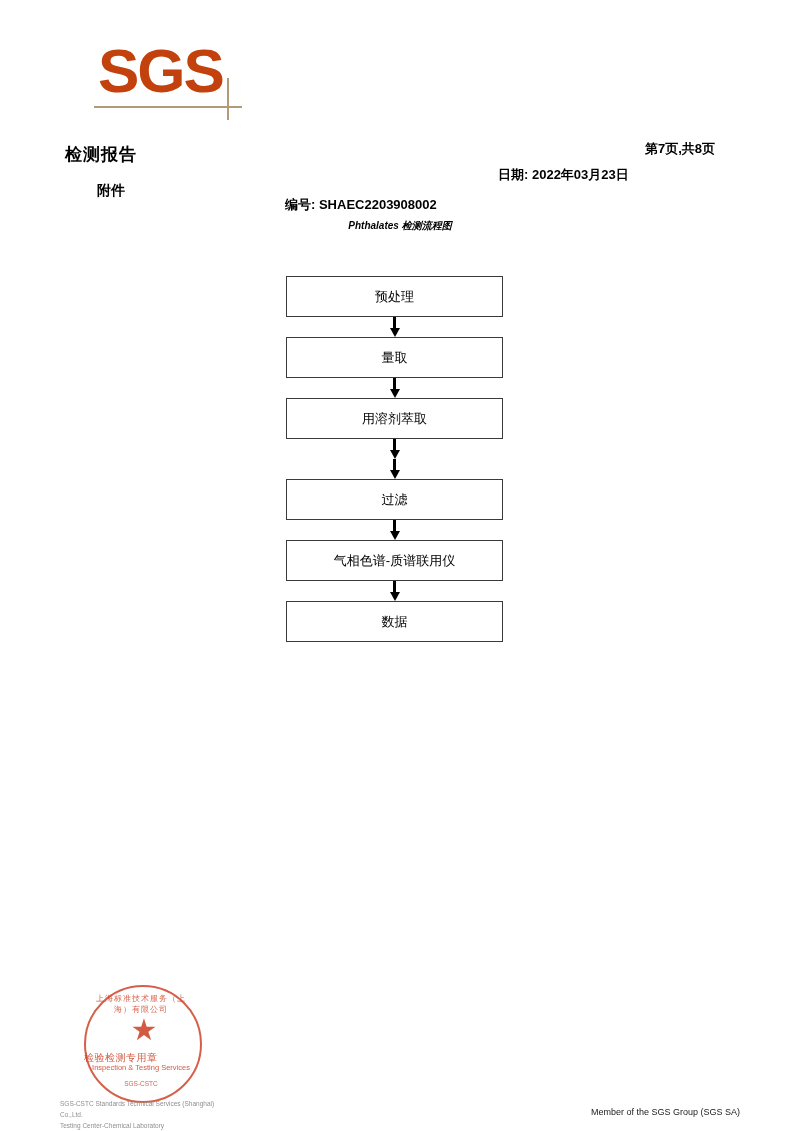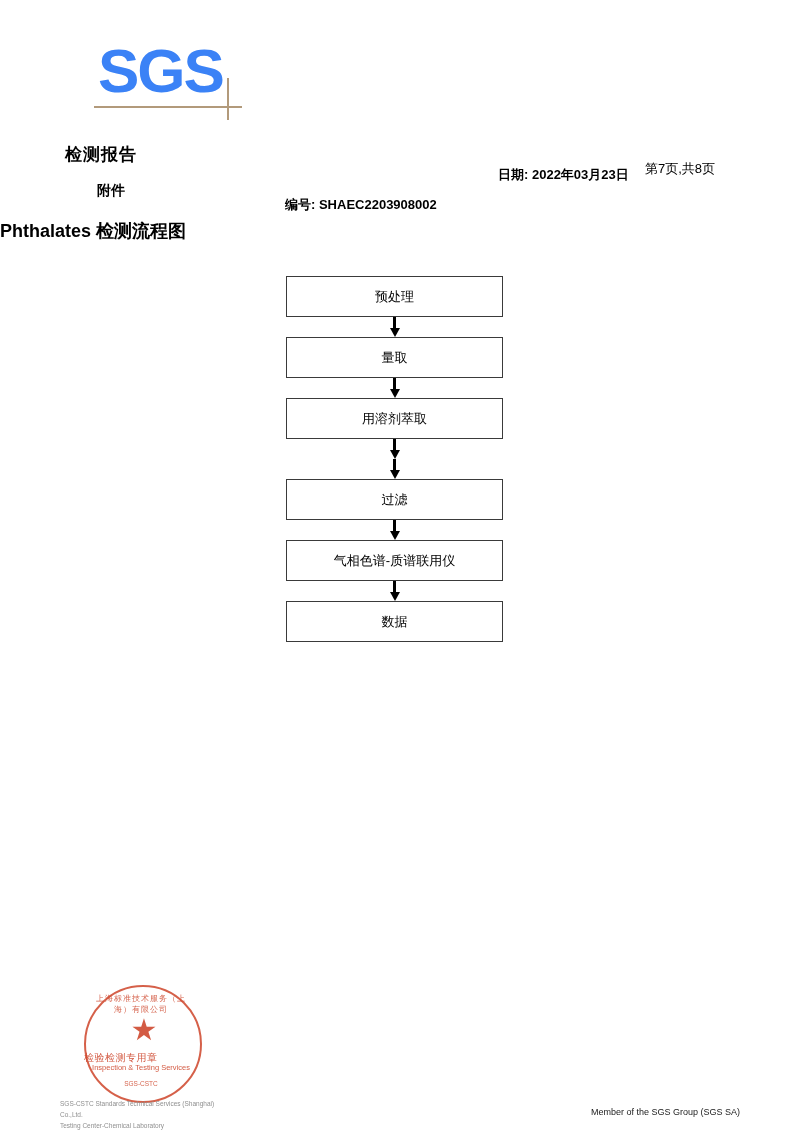--- a/index.html
+++ b/index.html
@@ -23,21 +23,21 @@
     top: 40px;
     width: 150px;
     height: 80px;
   }
   .logo-text {
     font-family: "Liberation Sans", sans-serif;
     font-weight: bold;
     font-size: 62px;
     line-height: 62px;
     letter-spacing: -2px;
-    color: #3b82f6;
+    color: #c2410c;
     position: absolute;
     left: 0;
     top: 0;
   }
   .logo-rule {
     position: absolute;
     left: -4px;
     top: 66px;
     width: 148px;
     height: 1.5px;
@@ -83,35 +83,36 @@
     left: 498px;
     top: 148px;
     font-size: 13px;
     font-weight: bold;
     white-space: nowrap;
     margin-top: 18px;
   }
   .hdr-page {
     position: absolute;
     left: 645px;
-    top: 160px;
+    top: 140px;
     font-size: 13px;
-    font-weight: normal;
+    font-weight: bold;
     white-space: nowrap;
   }
 
   
   .flow-title {
     position: absolute;
     left: 0;
     top: 219px;
     width: 800px;
-    text-align: left;
-    font-size: 18px;
-    font-weight: bold;
+    text-align: center;
+    font-size: 10px;
+    font-weight: bold;
+    font-style: italic;
   }
   .flow {
     position: absolute;
     left: 286px;
     top: 276px;
     width: 217px;
   }
   .flow-node {
     width: 217px;
     height: 41px;

